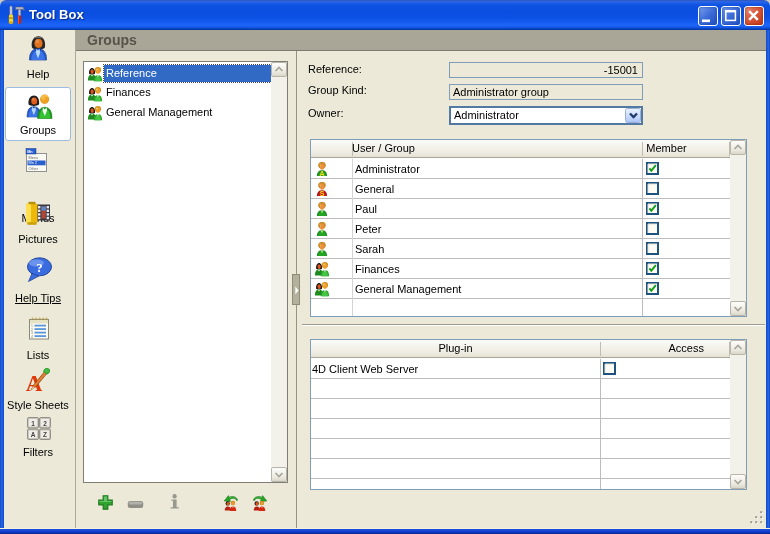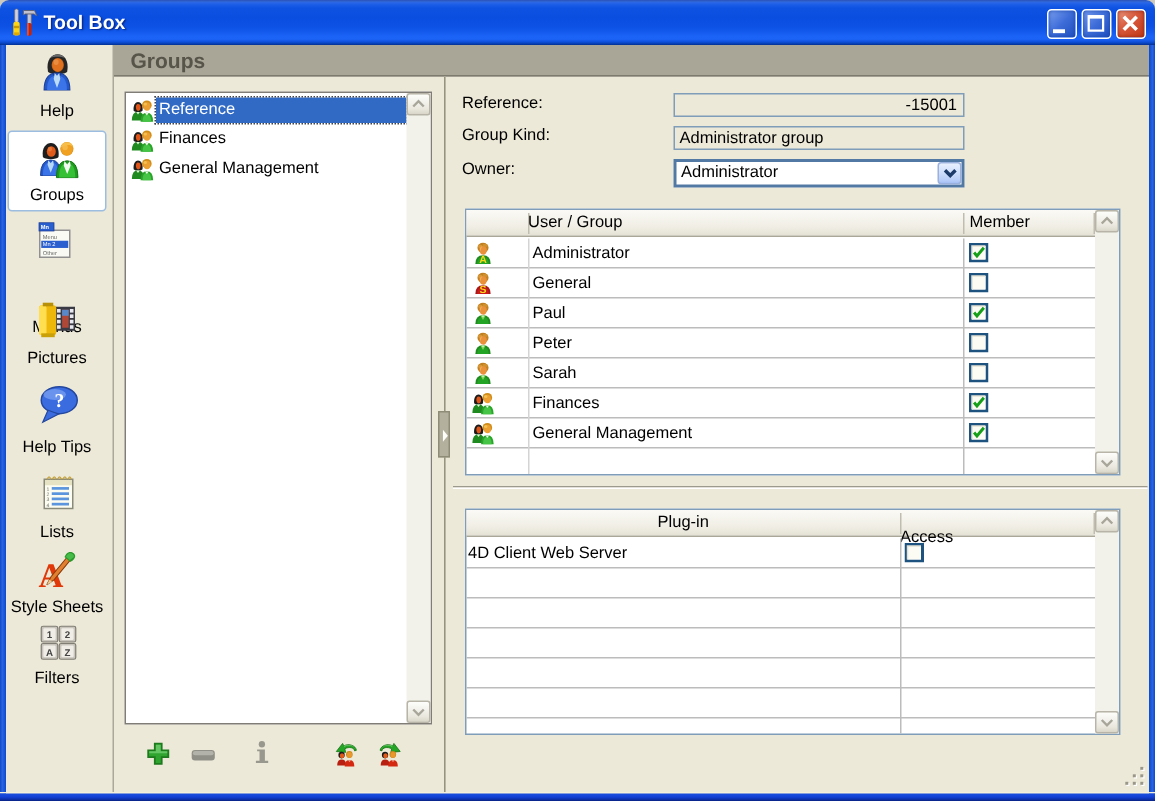--- a/index.html
+++ b/index.html
@@ -121,21 +121,21 @@
         <rect x="4.5" y="0.8" width="7" height="2.4" fill="#b89008"></rect>
         <rect x="3.5" y="21.2" width="9" height="2.6" fill="#caa008"></rect>
       </svg></div>
 <div class="sb-label abs" style="left:2px; top:233px;">Pictures</div>
 <div class="abs" style="left:25px; top:257px;"><svg width="28" height="26" viewBox="0 0 28 26">
         <ellipse cx="14.5" cy="9.8" rx="12" ry="9" fill="#3a6ce0" stroke="#23479e" stroke-width="1"></ellipse>
         <path d="M7 16.5 L3.5 24.5 L14 19 Z" fill="#3a6ce0" stroke="#23479e" stroke-width="0.8"></path>
         <ellipse cx="11.5" cy="6" rx="7.5" ry="3.6" fill="#7aa0f2" opacity="0.75"></ellipse>
         <text x="14.5" y="14.6" font-size="13" font-weight="bold" text-anchor="middle" fill="#fff" font-family="Liberation Serif">?</text>
       </svg></div>
-<div class="sb-label abs" style="left:2px; top:292px;">Help Tips</div>
+<div class="sb-label abs" style="left:2px; top:292px;text-decoration:underline;">Help Tips</div>
 <div class="abs" style="left:26px; top:315px;"><svg width="26" height="26" viewBox="0 0 26 26">
         <rect x="3.5" y="4.5" width="19" height="19.5" fill="#fcfcf0" stroke="#8a8a7a" stroke-width="1"></rect>
         <rect x="4" y="5" width="18" height="3.5" fill="#e6e2c4"></rect>
         <path d="M5.5 4.5 q1.2 -3.2 2.4 0 M9 4.5 q1.2 -3.2 2.4 0 M12.5 4.5 q1.2 -3.2 2.4 0 M16 4.5 q1.2 -3.2 2.4 0 M19.5 4.5 q1 -3.2 2 0" stroke="#c8a43c" stroke-width="0.9" fill="none"></path>
         <text x="5" y="12.3" font-size="3.4" fill="#777" font-family="Liberation Sans">1</text>
         <rect x="8.5" y="9.7" width="11.5" height="1.8" fill="#5a95dd"></rect>
         <text x="5" y="15.8" font-size="3.4" fill="#777" font-family="Liberation Sans">2</text>
         <rect x="8.5" y="13.2" width="11.5" height="1.8" fill="#5a95dd"></rect>
         <text x="5" y="19.3" font-size="3.4" fill="#777" font-family="Liberation Sans">3</text>
         <rect x="8.5" y="16.7" width="11.5" height="1.8" fill="#5a95dd"></rect>
@@ -411,21 +411,21 @@
       </svg></div>
 <div class="sbtn abs" style="left:730px; top:301px;"><svg width="14" height="13" viewBox="0 0 14 13">
         <path d="M3.5 5 L7 8.5 L10.5 5" stroke="#a8a59a" stroke-width="1.6" fill="none"></path>
       </svg></div>
 <div class="abs" style="left:302px; top:324px; width:463px; height:2px; border-top:1px solid #9c9a8c; border-bottom:1px solid #fff;"></div>
 <div class="tbl abs" style="top:339px; height:151px;"></div>
 <div class="abs" style="left:311px; top:340px; width:419px; height:18px; background:linear-gradient(180deg,#fbfaf6,#efede3 70%,#e4e1d4); border-bottom:1px solid #aaa799;"></div>
 <div class="abs" style="left:600px; top:342px; width:1px; height:14px; background:#c0bdb0;"></div>
 <div class="abs" style="left:729px; top:342px; width:1px; height:14px; background:#c0bdb0;"></div>
 <div class="abs rowtxt" style="left:311px; top:342px; width:289px; text-align:center;">Plug-in</div>
-<div class="abs rowtxt" style="left:600px; top:352px; width:104px; text-align:left;">Access</div>
+<div class="abs rowtxt" style="left:600px; top:342px; width:104px; text-align:right;">Access</div>
 <div class="abs rowtxt" style="left:312px; top:363px;">4D Client Web Server</div>
 <div class="abs" style="left:603px; top:362px;"><svg width="13" height="13" viewBox="0 0 13 13">
         <rect x="1" y="1" width="11" height="11" fill="none" stroke="#1e5380" stroke-width="2"></rect>
         <rect x="2" y="2" width="9" height="9" fill="#fcfcf5"></rect>
         <path d="M2 11 L2 2 L11 2" stroke="#e4e2d4" stroke-width="1" fill="none"></path>
       </svg></div>
 <div class="hline abs" style="left:311px; top:378px; width:419px;"></div>
 <div class="hline abs" style="left:311px; top:398px; width:419px;"></div>
 <div class="hline abs" style="left:311px; top:418px; width:419px;"></div>
 <div class="hline abs" style="left:311px; top:438px; width:419px;"></div>

